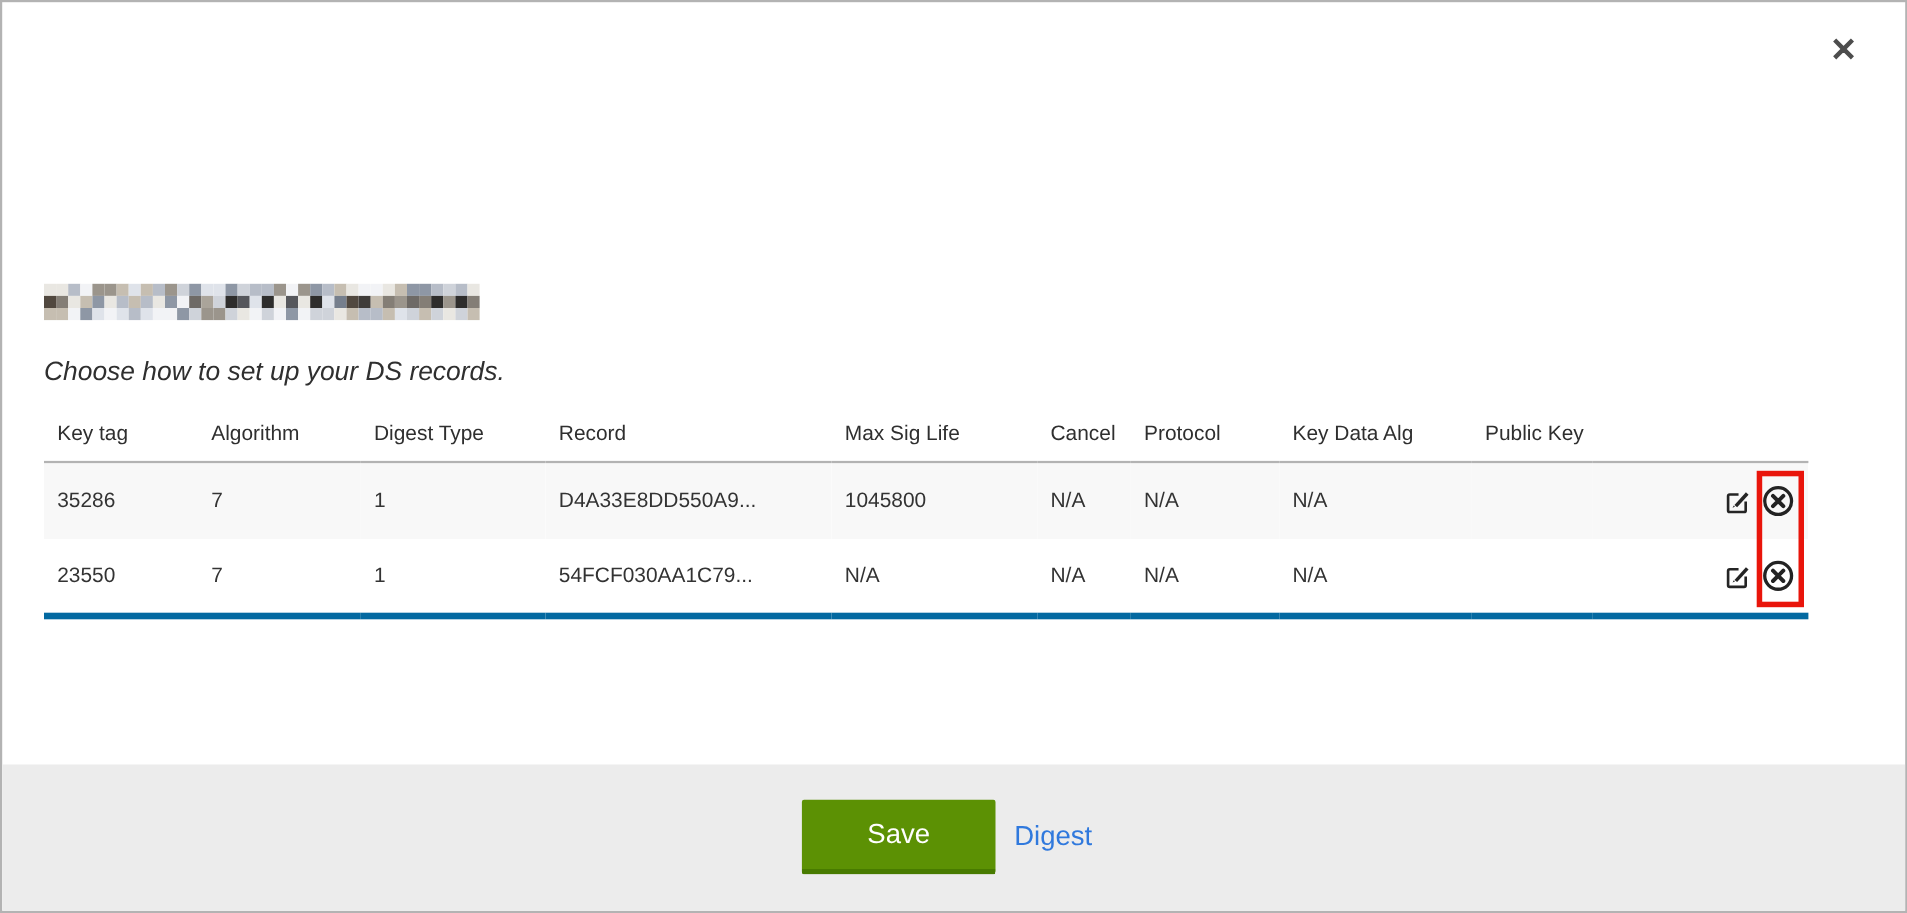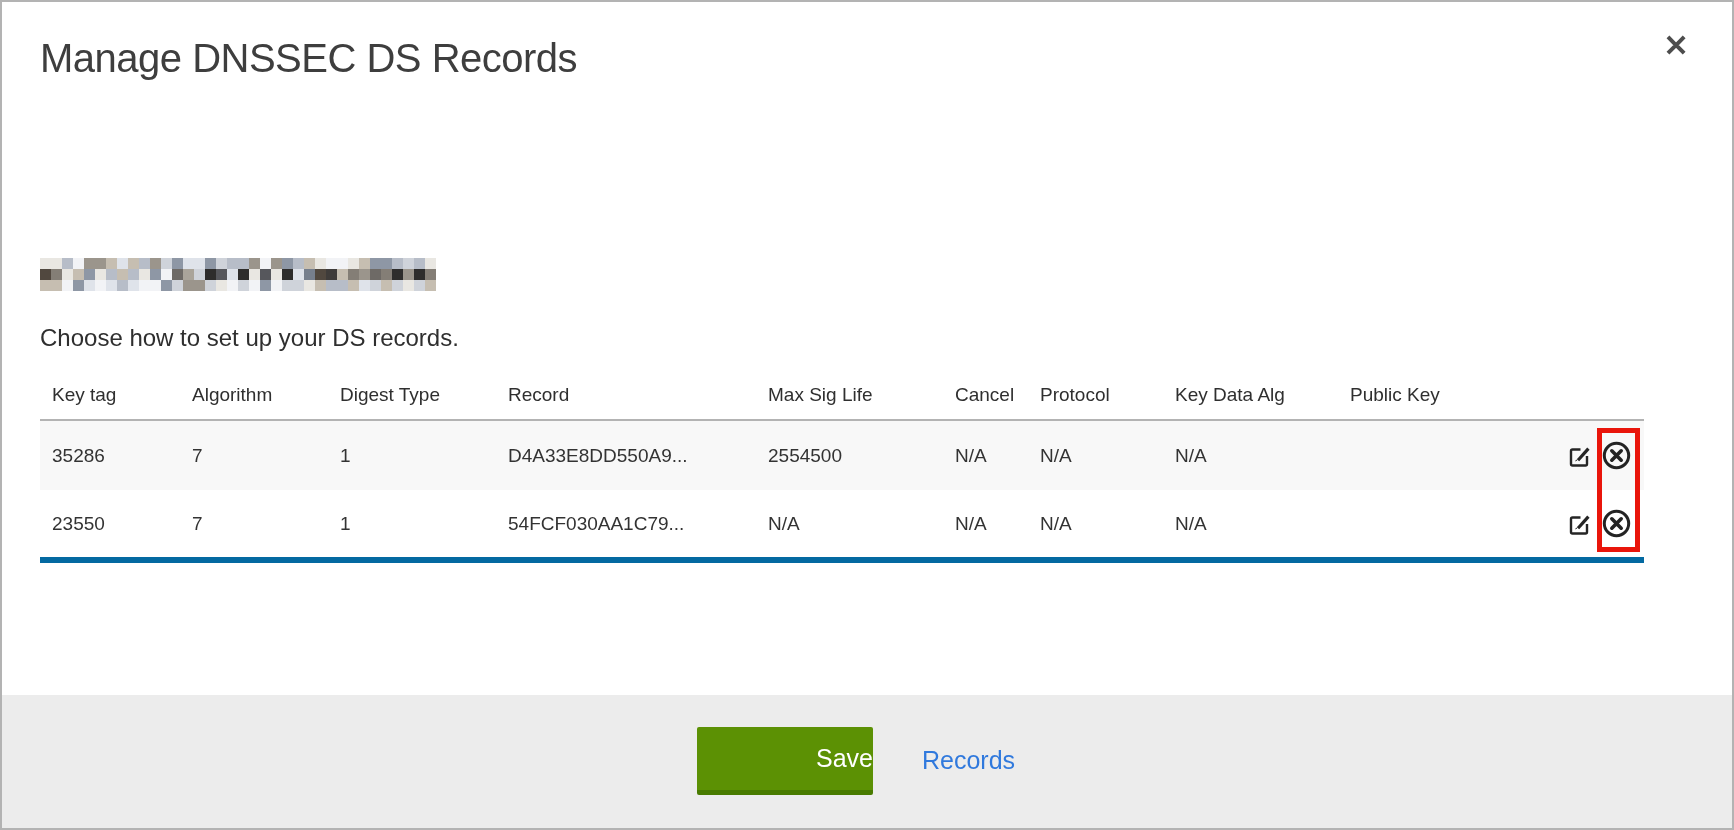--- a/index.html
+++ b/index.html
@@ -39,20 +39,21 @@
     display: grid;
     grid-template-columns: repeat(36, 1fr);
     grid-template-rows: repeat(3, 1fr);
   }
   .redacted-domain span { display: block; }
   .instruction {
     position: absolute;
     left: 38px; top: 322px;
     font-size: 24px;
     color: #2f2f2f;
+    font-style: italic;
   }
   .ds-table {
     position: absolute;
     left: 38px; top: 368px;
     width: 1604px;
     border-collapse: collapse;
     table-layout: fixed;
     font-size: 19px;
     color: #333333;
   }
@@ -107,47 +108,45 @@
     cursor: pointer;
   }
   .footer {
     position: absolute;
     left: 0; right: 0; bottom: 0;
     height: 133px;
     background: #ececec;
   }
   .save-btn {
     position: absolute;
-    left: 695px; top: 725px;
+    left: 727px; top: 725px;
     width: 176px; height: 68px;
     background: #5c9104;
     border: none;
     border-bottom: 5px solid #487b00;
     border-radius: 2px;
     color: #ffffff;
     font-size: 25px;
     font-family: "Liberation Sans", sans-serif;
     cursor: pointer;
-    text-align: right;
   }
   .cancel-link {
     position: absolute;
     left: 920px; top: 744px;
     font-size: 25px;
     color: #3079dd;
     cursor: pointer;
     text-decoration: none;
   }
 </style>
 </head>
 <body>
 
 <div class="modal">
 
-  <div class="dialog-title">Manage DNSSEC DS Records</div>
 
   <div class="close-btn">✕</div>
 
   <div class="redacted-domain" id="mosaic">
       <span style="background: rgb(233, 231, 226);"></span>
       <span style="background: rgb(233, 231, 226);"></span>
       <span style="background: rgb(183, 189, 200);"></span>
       <span style="background: rgb(242, 243, 246);"></span>
       <span style="background: rgb(155, 149, 140);"></span>
       <span style="background: rgb(155, 149, 140);"></span>
@@ -283,21 +282,21 @@
         <th>Public Key</th>
         <th></th>
       </tr>
     </thead>
     <tbody>
       <tr>
         <td>35286</td>
         <td>7</td>
         <td>1</td>
         <td>D4A33E8DD550A9...</td>
-        <td>2554500</td>
+        <td>1045800</td>
         <td>N/A</td>
         <td>N/A</td>
         <td>N/A</td>
         <td></td>
         <td class="actions-cell">
           <div class="actions-inner">
             <span class="icon-btn">
               <svg width="27" height="27" viewBox="0 0 27 27">
                 <path d="M21 14 v8 a1.5 1.5 0 0 1 -1.5 1.5 h-13 a1.5 1.5 0 0 1 -1.5 -1.5 v-13 a1.5 1.5 0 0 1 1.5 -1.5 h8" fill="none" stroke="#252525" stroke-width="2.4"></path>
                 <path d="M10.2 17.5 L9 19.5 L11.2 18.6 Z" fill="#252525"></path>
@@ -342,15 +341,15 @@
         </td>
       </tr>
     </tbody>
   </table>
 
   <div class="annotation-box"></div>
 
 
   <div class="footer"></div>
   <button class="save-btn">Save</button>
-  <a class="cancel-link" href="#">Records</a>
+  <a class="cancel-link" href="#">Digest</a>
 
 </div>
 
 </body></html>

